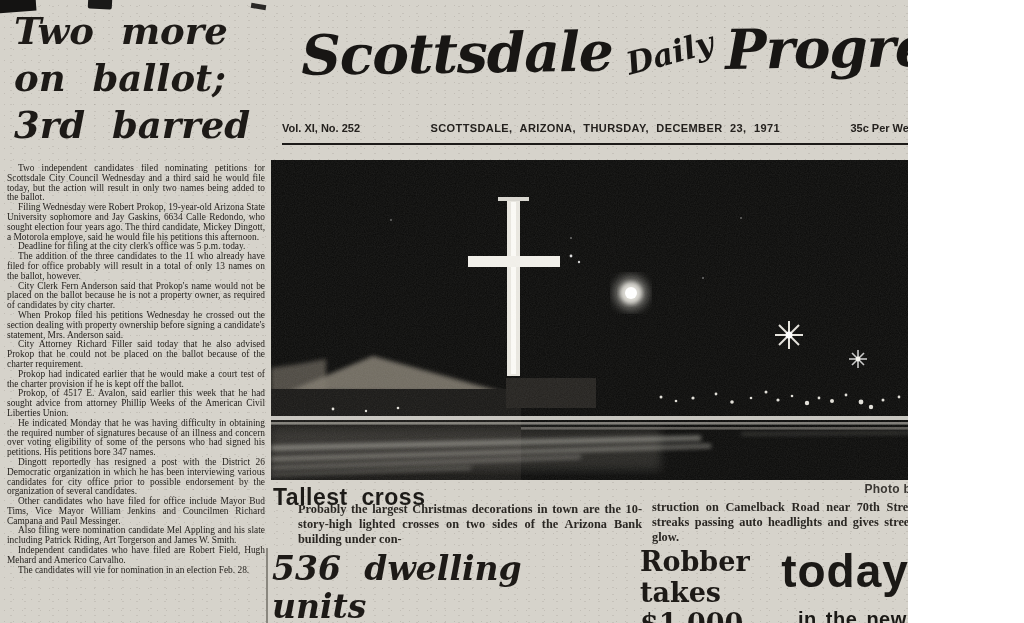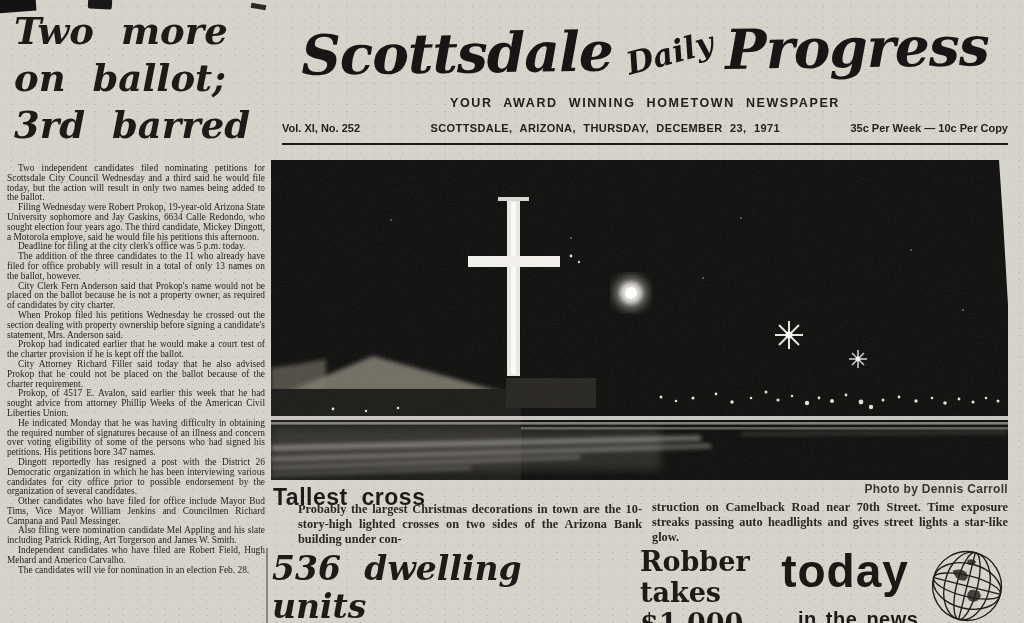--- a/index.html
+++ b/index.html
@@ -1,17 +1,17 @@
 <!DOCTYPE html>
 <html><head>
 <meta charset="utf-8">
 <style>
   html,body{margin:0;padding:0;}
   .page{
-    position:relative; width:1024px; height:623px; overflow:hidden;
+    position:relative; width:908px; height:623px; overflow:hidden;
     background-color:#d6d3cb;
     background-image:
       radial-gradient(circle, rgba(80,75,66,.16) 0 .6px, transparent 1px),
       radial-gradient(circle, rgba(80,75,66,.12) 0 .5px, transparent .9px);
     background-size: 9px 11px, 14px 7px;
     background-position: 0 0, 4px 3px;
     color:#201d1a;
     font-family:"Liberation Serif", serif;
   }
   .abs{position:absolute;}
@@ -116,37 +116,36 @@
       <div>3rd barred</div>
     </section>
 
   <section class="abs lead-body">
       <p>Two independent candidates filed nominating petitions for Scottsdale City Council Wednesday and a third said he would file today, but the action will result in only two names being added to the ballot.</p>
       <p>Filing Wednesday were Robert Prokop, 19-year-old Arizona State University sophomore and Jay Gaskins, 6634 Calle Redondo, who sought election four years ago. The third candidate, Mickey Dingott, a Motorola employe, said he would file his petitions this afternoon.</p>
       <p>Deadline for filing at the city clerk's office was 5 p.m. today.</p>
       <p>The addition of the three candidates to the 11 who already have filed for office probably will result in a total of only 13 names on the ballot, however.</p>
       <p>City Clerk Fern Anderson said that Prokop's name would not be placed on the ballot because he is not a property owner, as required of candidates by city charter.</p>
       <p>When Prokop filed his petitions Wednesday he crossed out the section dealing with property ownership before signing a candidate's statement, Mrs. Anderson said.</p>
+      <p>City Attorney Richard Filler said today that he also advised Prokop that he could not be placed on the ballot because of the charter requirement.</p>
       <p>Prokop had indicated earlier that he would make a court test of the charter provision if he is kept off the ballot.</p>
-      <p>City Attorney Richard Filler said today that he also advised Prokop that he could not be placed on the ballot because of the charter requirement.</p>
       <p>Prokop, of 4517 E. Avalon, said earlier this week that he had sought advice from attorney Phillip Weeks of the American Civil Liberties Union.</p>
       <p>He indicated Monday that he was having difficulty in obtaining the required number of signatures because of an illness and concern over voting eligibility of some of the persons who had signed his petitions. His petitions bore 347 names.</p>
       <p>Dingott reportedly has resigned a post with the District 26 Democratic organization in which he has been interviewing various candidates for city office prior to possible endorsement by the organization of several candidates.</p>
       <p>Other candidates who have filed for office include Mayor Bud Tims, Vice Mayor William Jenkins and Councilmen Richard Campana and Paul Messinger.</p>
       <p>Also filing were nomination candidate Mel Appling and his slate including Patrick Riding, Art Torgerson and James W. Smith.</p>
       <p>Independent candidates who have filed are Robert Field, Hugh Mehard and Americo Carvalho.</p>
       <p>The candidates will vie for nomination in an election Feb. 28.</p>
     </section>
 
   <header class="abs masthead-title">
     <span class="mast-word">Scottsdale</span>
     <span class="mast-script">Daily</span>
     <span class="mast-word">Progress</span>
   </header>
-  <div class="abs tagline">YOUR AWARD WINNING HOMETOWN NEWSPAPER</div>
   <div class="abs dateline">
     <span>Vol. XI, No. 252</span>
     <span class="mid">SCOTTSDALE, ARIZONA, THURSDAY, DECEMBER 23, 1971</span>
     <span>35c Per Week — 10c Per Copy</span>
   </div>
   <div class="abs mast-rule"></div>
 
   <figure class="abs photo" style="margin:0;">
     <svg width="737" height="320" viewBox="0 0 737 320" xmlns="http://www.w3.org/2000/svg">
       <defs>

